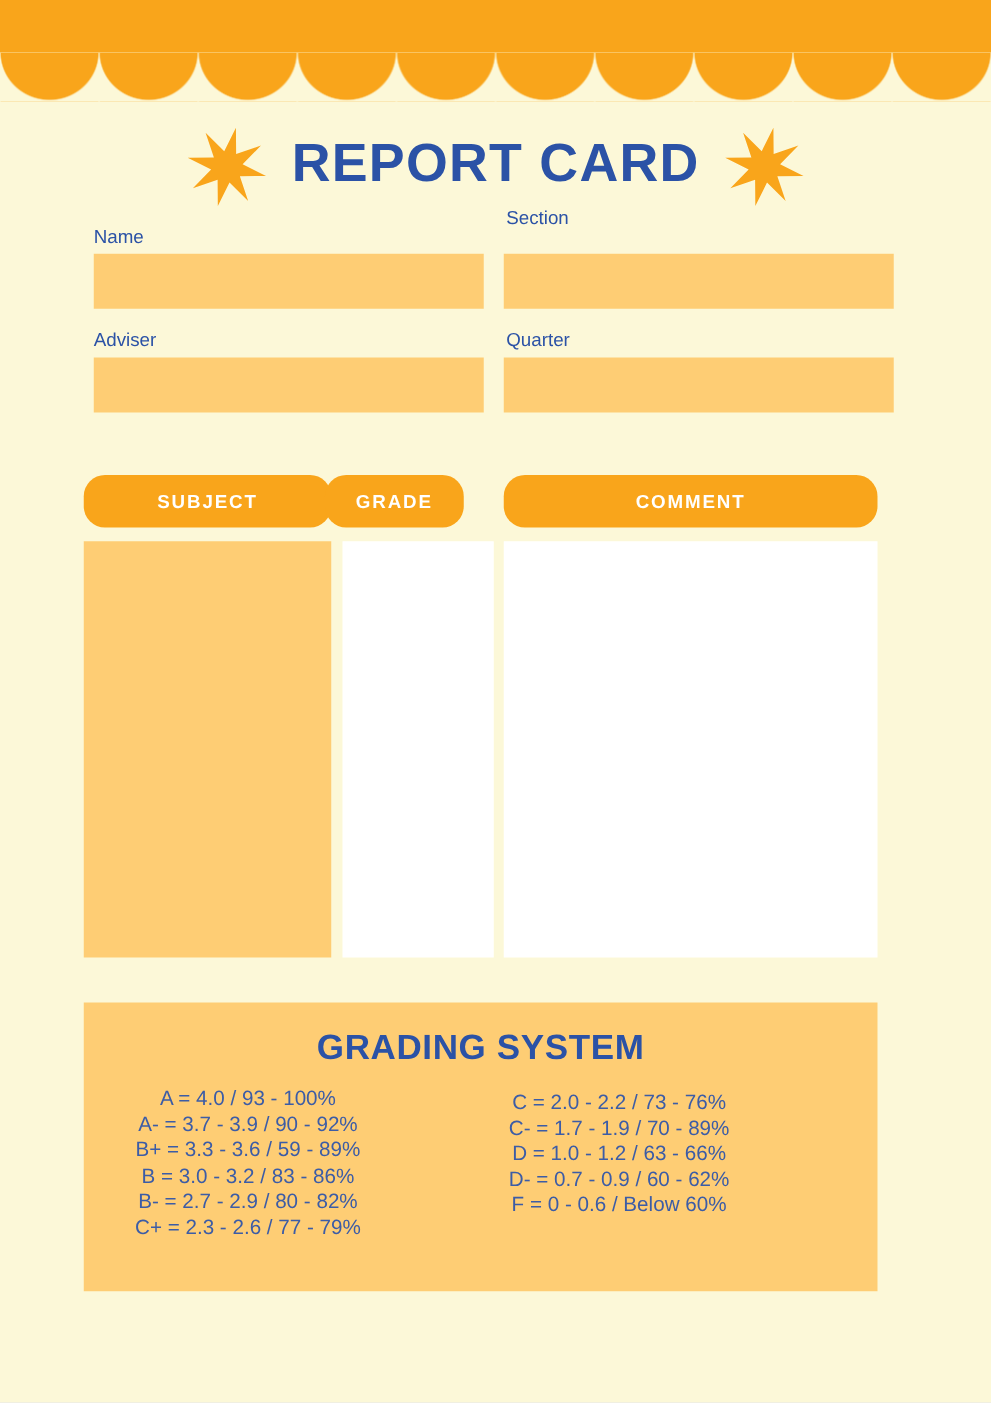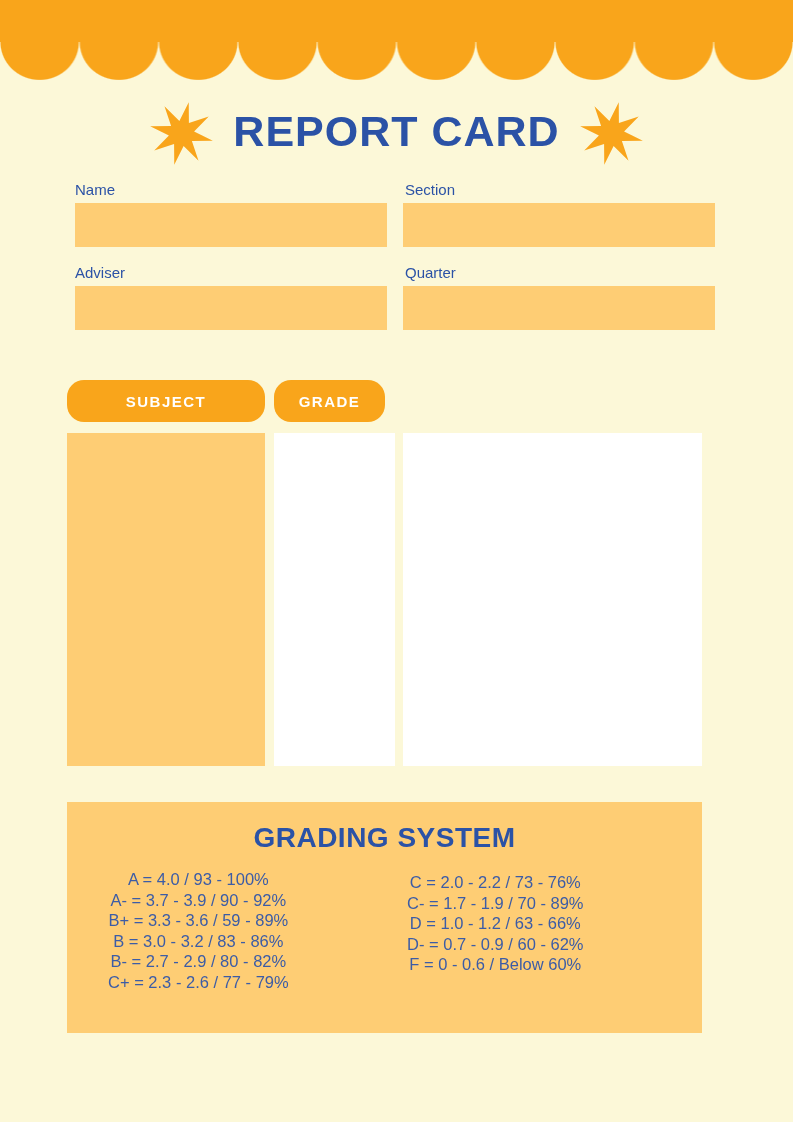--- a/index.html
+++ b/index.html
@@ -77,21 +77,21 @@
     background: var(--light-orange);
     border: none;
     outline: none;
     font-family: "Liberation Sans", sans-serif;
     font-size: 16px;
     color: var(--blue);
     padding: 0 10px;
   }
   .lbl-name    { left: 75px;  top: 181px; }
   .inp-name    { left: 75px;  top: 203px; }
-  .lbl-section { left: 405px; top: 181px; text-align: right; }
+  .lbl-section { left: 405px; top: 166px; text-align: right; }
   .inp-section { left: 403px; top: 203px; }
   .lbl-adviser { left: 75px;  top: 264px; }
   .inp-adviser { left: 75px;  top: 286px; }
   .lbl-quarter { left: 405px; top: 264px; }
   .inp-quarter { left: 403px; top: 286px; }
 
   
   .th {
     position: absolute;
     top: 380px; height: 42px;
@@ -99,21 +99,21 @@
     color: var(--white);
     font-size: 15px;
     font-weight: bold;
     letter-spacing: 1.5px;
     display: flex;
     align-items: center;
     justify-content: center;
     border-radius: 17px;
   }
   .th-subject { left: 67px;  width: 198px; }
-  .th-grade   { left: 274px; width: 111px; text-align: center; }
+  .th-grade   { left: 260px; width: 111px; text-align: center; }
   .th-comment { left: 403px; width: 299px; }
 
   .col-body {
     position: absolute;
     top: 433px; height: 333px;
   }
   .col-subject { left: 67px;  width: 198px; background: var(--light-orange); }
   .col-grade   { left: 274px; width: 121px; background: var(--white); }
   .col-comment { left: 403px; width: 299px; background: var(--white); }
 
@@ -176,20 +176,21 @@
   <input class="field-input inp-section" type="text" value="" style="">
 
   <label class="field-label lbl-adviser">Adviser</label>
   <input class="field-input inp-adviser" type="text" value="" style="">
 
   <label class="field-label lbl-quarter">Quarter</label>
   <input class="field-input inp-quarter" type="text" value="" style="">
 
   <div class="th th-subject">SUBJECT</div>
   <div class="th th-grade">GRADE</div>
+  <div class="th th-comment">COMMENT</div>
 
   <div class="col-body col-subject"></div>
   <div class="col-body col-grade"></div>
   <div class="col-body col-comment"></div>
 
   <div class="grading-panel">
     <div class="grading-title">GRADING SYSTEM</div>
 
     <div class="grading-col grading-col-left">
       <div>A = 4.0 / 93 - 100%</div>

